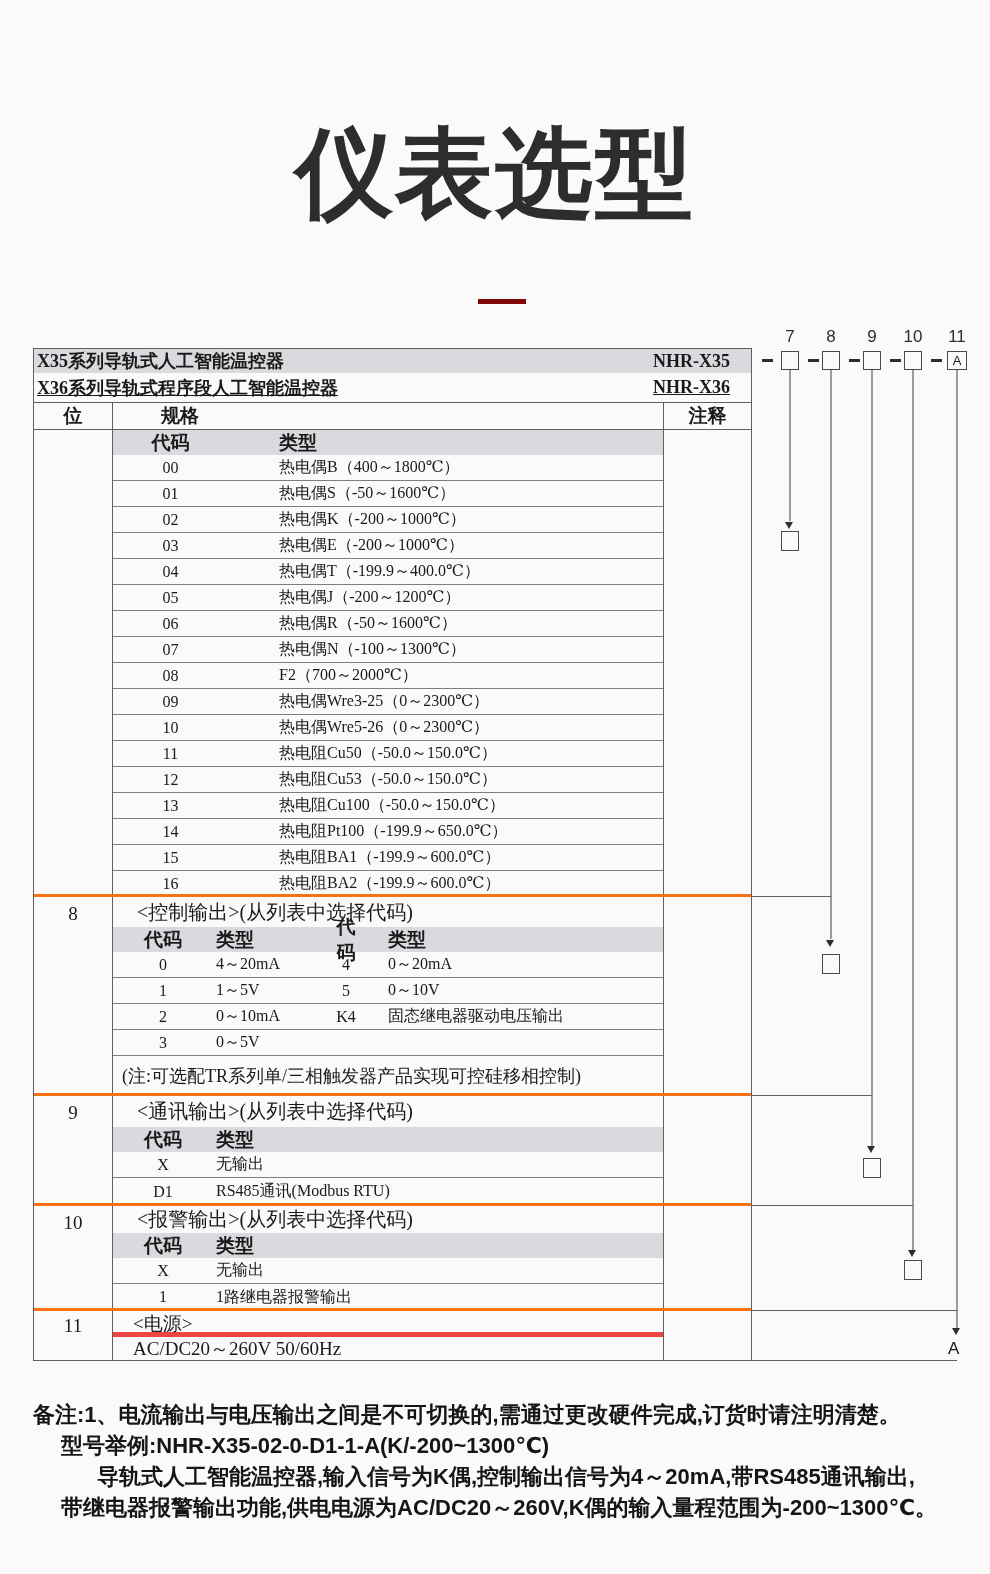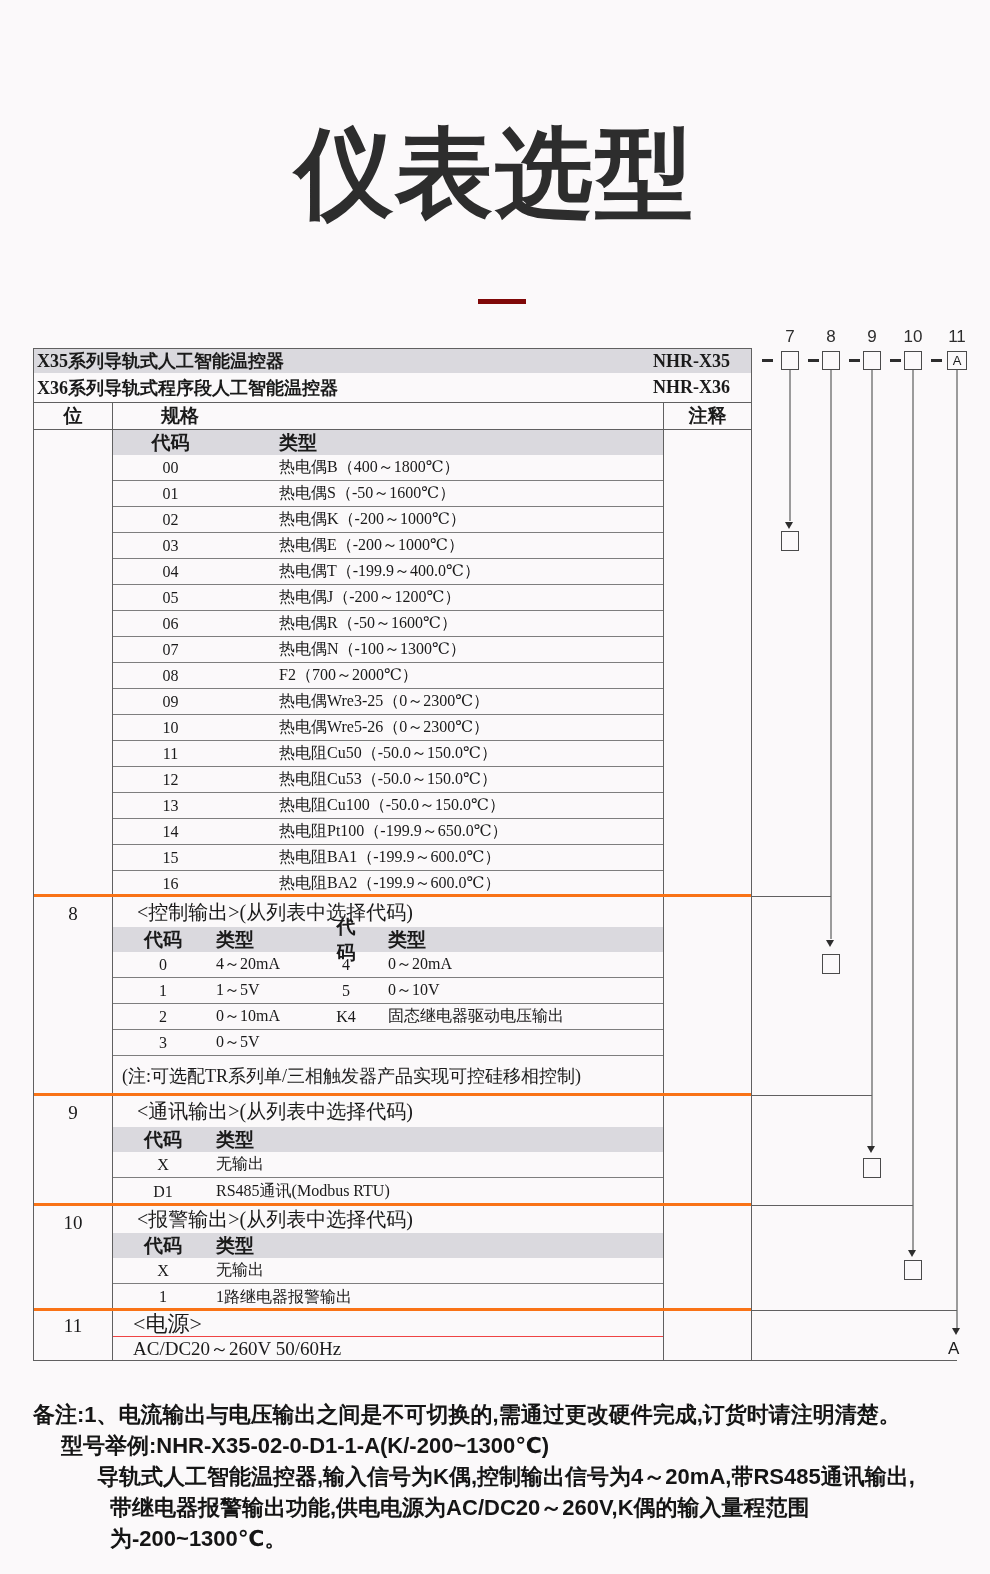--- a/index.html
+++ b/index.html
@@ -9,21 +9,21 @@
          font-family:"Liberation Sans","DejaVu Sans",sans-serif;font-weight:bold;
          font-size:98px;line-height:1.1;color:#2d2d2d;letter-spacing:2px;}
   .accent{position:absolute;left:478px;top:299px;width:48px;height:5px;background:#800808;}
 
   
   .sel-table{position:absolute;left:33px;top:348px;width:719px;height:1013px;
              border:1px solid #606060;box-sizing:border-box;font-size:18px;}
   .hrow{display:flex;align-items:center;justify-content:space-between;
         padding:0 21px 0 3px;font-weight:bold;font-size:18px;box-sizing:border-box;}
   .hrow1{height:24px;background:#dad9de;}
-  .hrow2{height:30px;border-bottom:1px solid #606060;}
+  .hrow2{height:30px;border-bottom:1px solid #606060;text-decoration:underline;}
   .hrow3{display:flex;height:27px;border-bottom:1px solid #606060;box-sizing:border-box;
          font-weight:bold;font-size:19px;}
   .pos-col{width:79px;border-right:1px solid #606060;box-sizing:border-box;text-align:center;line-height:26px;}
   .spec-col{width:551px;border-right:1px solid #606060;box-sizing:border-box;padding-left:48px;line-height:26px;}
   .note-col{flex:1;text-align:center;line-height:26px;}
 
   .section{display:flex;border-bottom:3px solid #f97316;box-sizing:border-box;}
   .s1{height:467px;}.s2{height:199px;}.s3{height:110px;}.s4{height:105px;}
   .s5{height:49px;border-bottom:none;}
   .pos-cell{width:79px;border-right:1px solid #606060;box-sizing:border-box;
@@ -41,22 +41,22 @@
   .cc1{width:100px;text-align:center;flex:none;}
   .cc2{width:115px;padding-left:3px;flex:none;box-sizing:border-box;}
   .cc3{width:36px;text-align:center;flex:none;}
   .cc4{padding-left:24px;}
   .n1{width:100px;text-align:center;flex:none;}
   .n2{padding-left:3px;}
   .sec-title{height:30px;line-height:30px;padding-left:24px;font-size:20px;}
   .s3 .sec-title{height:31px;line-height:31px;}
   .s4 .sec-title{height:27px;line-height:27px;}
   .sec-note{height:39px;display:flex;align-items:center;padding-left:9px;font-size:18px;}
-  .power-title{height:26px;line-height:25px;border-bottom:1px solid #ef4444;
-               box-sizing:border-box;padding-left:20px;font-size:22px;}
+  .power-title{height:26px;line-height:25px;border-bottom:5px solid #ef4444;
+               box-sizing:border-box;padding-left:20px;font-size:19px;}
   .power-val{height:23px;line-height:23px;padding-left:20px;font-size:19px;}
 
   
   .dlabel{position:absolute;top:327px;width:40px;text-align:center;color:#2d2d2d;
           font-family:"Liberation Sans","DejaVu Sans",sans-serif;font-size:17px;}
   .dbox{position:absolute;width:18px;height:19px;border:1px solid #4a4a4a;box-sizing:border-box;
         background:transparent;text-align:center;
         font-family:"Liberation Sans","DejaVu Sans",sans-serif;font-size:13px;line-height:17px;color:#1a1a1a;}
   .ddash{position:absolute;top:359px;width:11px;height:3px;background:#2d2d2d;}
   .vline{position:absolute;width:1.5px;background:#9b9b9b;}
@@ -65,21 +65,21 @@
   .ext{position:absolute;height:1px;background:#606060;}
   .bottom-a{position:absolute;left:948px;top:1339px;color:#1a1a1a;
             font-family:"Liberation Sans","DejaVu Sans",sans-serif;font-size:17px;}
 
   
   .notes{position:absolute;left:33px;top:1399px;width:940px;color:#151515;
          font-family:"Liberation Sans","DejaVu Sans",sans-serif;
          font-size:22px;line-height:31px;font-weight:bold;}
   .notes .l2{margin-left:28px;}
   .notes .l3{margin-left:64px;}
-  .notes .l4{margin-left:77px;}
+  .notes .l4{margin-left:28px;}
 </style>
 </head>
 <body>
 
 <div class="page">
 
   <h1 class="title">仪表选型</h1>
   <div class="accent"></div>
 
   <div class="sel-table">

